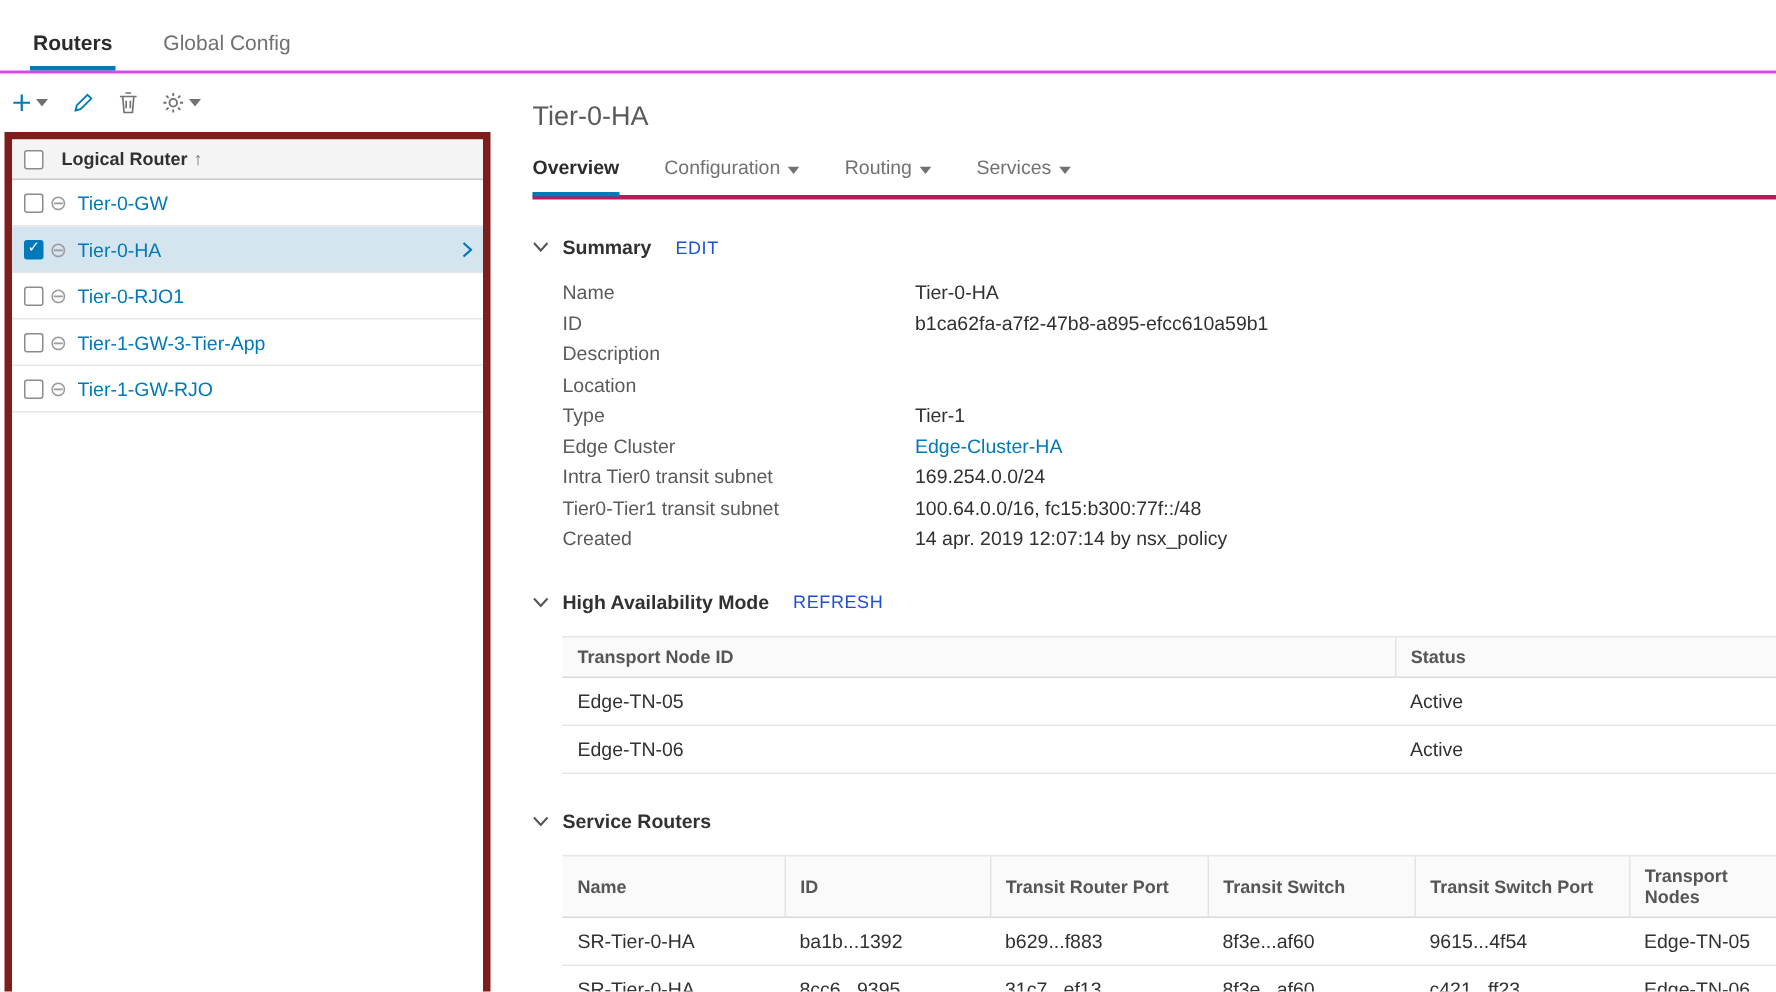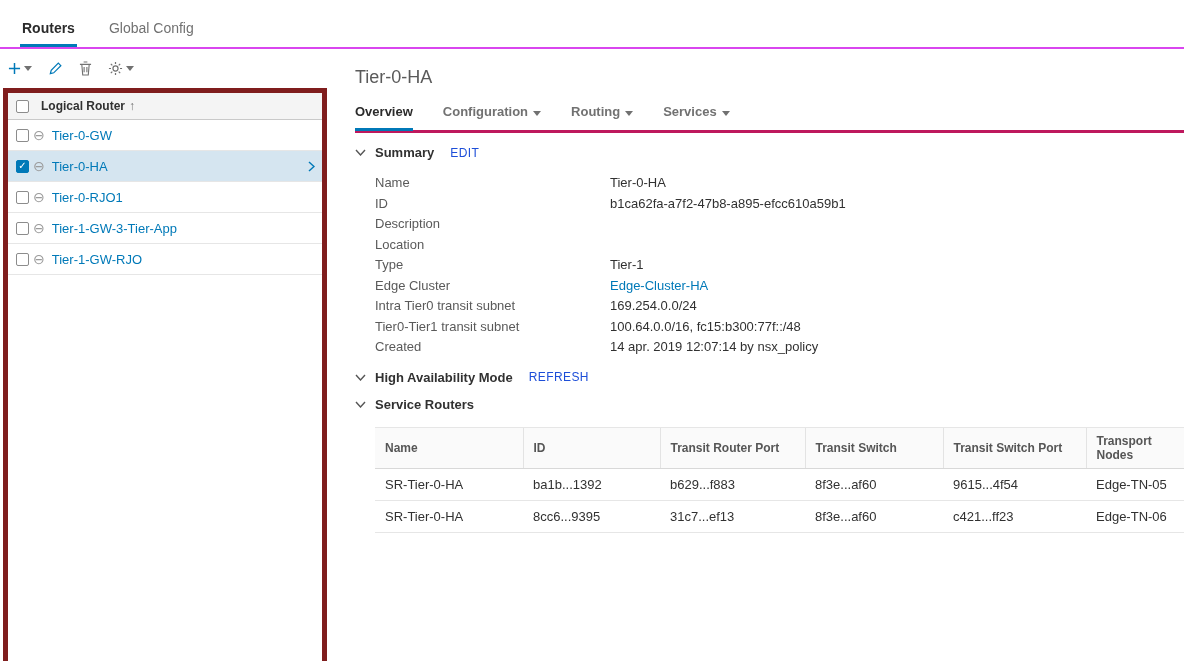--- a/index.html
+++ b/index.html
@@ -27,24 +27,24 @@
   .checkbox { width:13px; height:13px; border:1px solid #8C8C8C; border-radius:2px; background:#fff; flex:0 0 13px; display:flex; align-items:center; justify-content:center; cursor:pointer; }
   .checkbox.checked { background:#0079B8; border-color:#0079B8; color:#fff; font-size:10px; line-height:1; }
   .minus-ic { color:#9B9B9B; font-size:14px; margin:0 7px 0 4px; line-height:1; }
   .lr-name { color:#0079B8; text-decoration:none; font-size:13px; cursor:pointer; }
   .row-chev { position:absolute; right:7px; top:9px; }
 
   
   .right-panel { flex:1; padding-left:28px; overflow:hidden; }
   .page-title { margin-top:18px; font-size:18px; color:#5A5A5A; font-weight:normal; }
   .detail-tabs { margin-top:16px; display:flex; gap:30px; border-bottom:3px solid #be185d; }
-  .dtab { font-size:13px; color:#717171; padding-bottom:9px; display:flex; align-items:center; gap:5px; cursor:pointer; border-bottom:3px solid transparent; margin-bottom:-1px;font-weight:bold; }
+  .dtab { font-size:13px; color:#717171; padding-bottom:9px; display:flex; align-items:center; gap:5px; cursor:pointer; border-bottom:3px solid transparent; margin-bottom:-1px; }
   .dtab.active { color:#2B2B2B; font-weight:bold; border-bottom:3px solid #0079B8; }
 
-  .section-hdr { display:flex; align-items:center; margin-top:12px; }
+  .section-hdr { display:flex; align-items:center; margin-top:24px; }
   .section-hdr .chev { margin-right:9px; cursor:pointer; display:inline-flex; }
   .section-title { font-weight:bold; font-size:13px; color:#313131; }
   .action-link { color:#1d4ed8; font-size:12px; font-weight:normal; letter-spacing:0.4px; margin-left:16px; cursor:pointer; text-decoration:none; }
 
   .fields { margin:13px 0 0 20px; }
   .field-row { display:flex; line-height:20.5px; }
   .field-label { flex:0 0 235px; color:#5A5A5A; font-size:13px; }
   .field-value { color:#313131; font-size:13px; }
   .field-value.link { color:#0079B8; cursor:pointer; }
 
@@ -232,20 +232,42 @@
       <div class="section-hdr">
         <span class="chev">
             <svg width="11" height="7" viewBox="0 0 11 7">
               <path d="M1 1l4.5 5L10 1" fill="none" stroke="#565656" stroke-width="1.4"></path>
             </svg>
           </span>
         <span class="section-title">High Availability Mode</span>
         <a class="action-link">REFRESH</a>
       </div>
 
+      <table class="dtable">
+        <colgroup>
+            <col style="width:555px">
+            <col>
+          </colgroup>
+        <thead>
+          <tr>
+            <th>Transport Node ID</th>
+            <th>Status</th>
+          </tr>
+        </thead>
+        <tbody>
+          <tr>
+            <td>Edge-TN-05</td>
+            <td>Active</td>
+          </tr>
+          <tr>
+            <td>Edge-TN-06</td>
+            <td>Active</td>
+          </tr>
+        </tbody>
+      </table>
 
       <div class="section-hdr">
         <span class="chev">
             <svg width="11" height="7" viewBox="0 0 11 7">
               <path d="M1 1l4.5 5L10 1" fill="none" stroke="#565656" stroke-width="1.4"></path>
             </svg>
           </span>
         <span class="section-title">Service Routers</span>
       </div>
 

